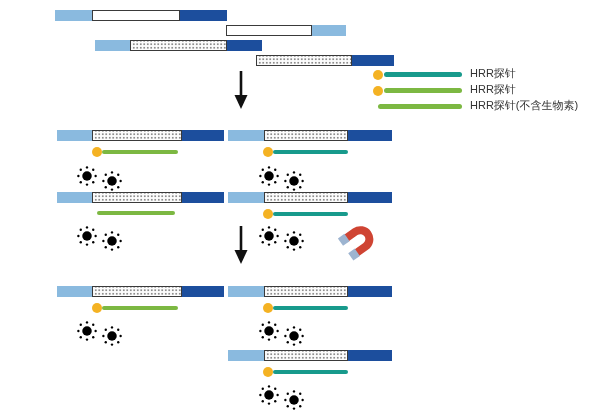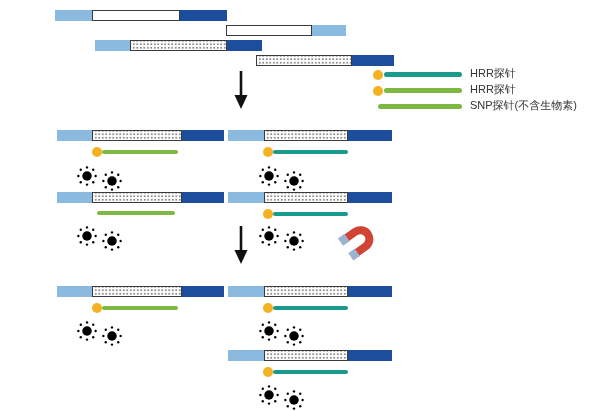--- a/index.html
+++ b/index.html
@@ -98,21 +98,21 @@
   <div>
     <span class="biotin" style="left:373px;top:70px"></span>
     <span class="legend-line teal" style="left:384px;top:72px;width:78px"></span>
     <span class="legend-label" style="left:470px;top:66px">HRR探针</span>
 
     <span class="biotin" style="left:373px;top:86px"></span>
     <span class="legend-line green" style="left:384px;top:88px;width:78px"></span>
     <span class="legend-label" style="left:470px;top:82px">HRR探针</span>
 
     <span class="legend-line green" style="left:378px;top:104px;width:84px"></span>
-    <span class="legend-label" style="left:470px;top:98px">SNP探针(不含生物素)</span>
+    <span class="legend-label" style="left:470px;top:98px">HRR探针(不含生物素)</span>
   </div>
 
   <div class="strand" style="left:57px;top:130px">
     <span class="seg lb" style="width:35px"></span>
     <span class="seg dotbox" style="width:90px"></span>
     <span class="seg db" style="width:42px"></span>
   </div>
   <span class="biotin" style="left:92px;top:147px"></span>
   <span class="probe green" style="left:102px;top:150px;width:76px"></span>
   <svg class="bead" style="left:76px;top:165px">

